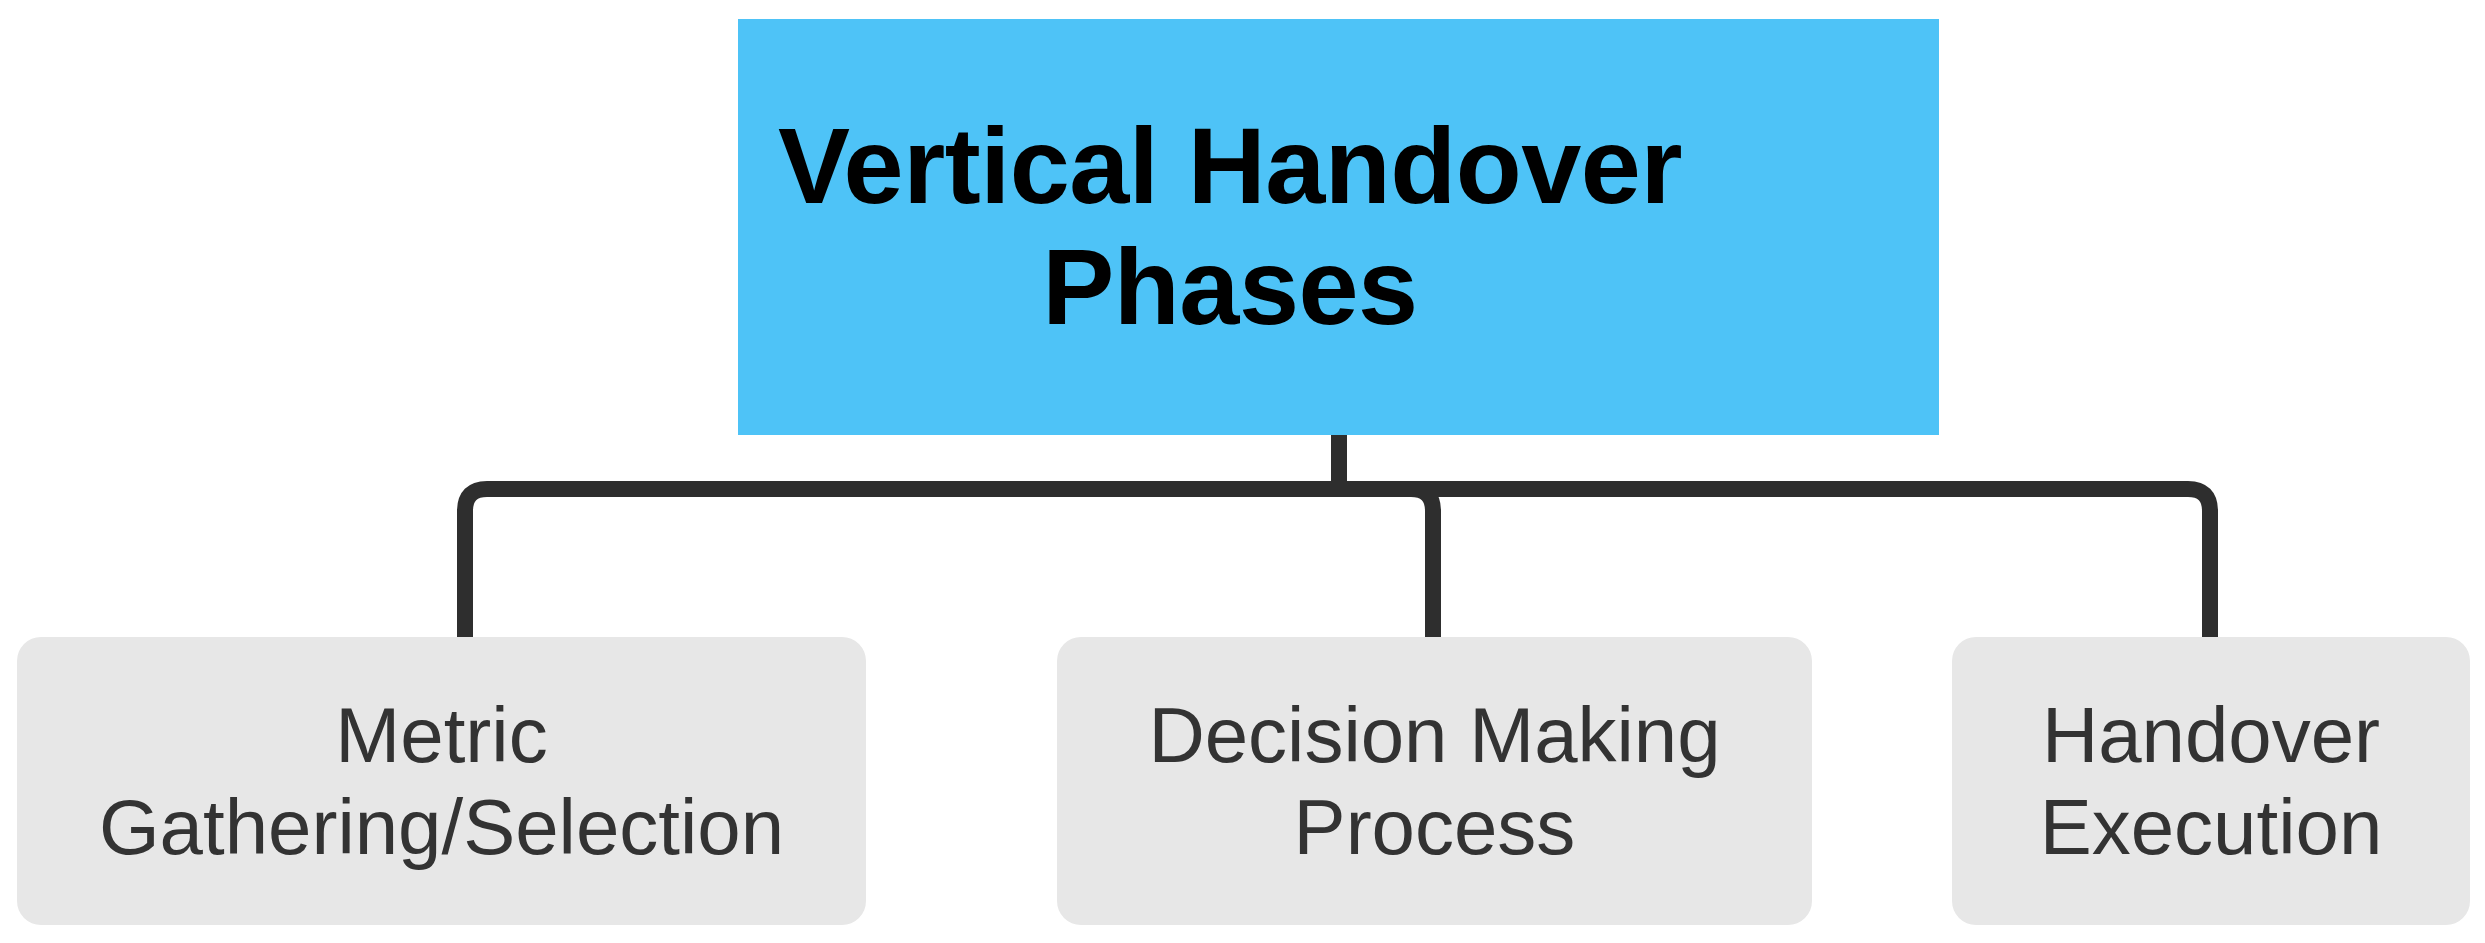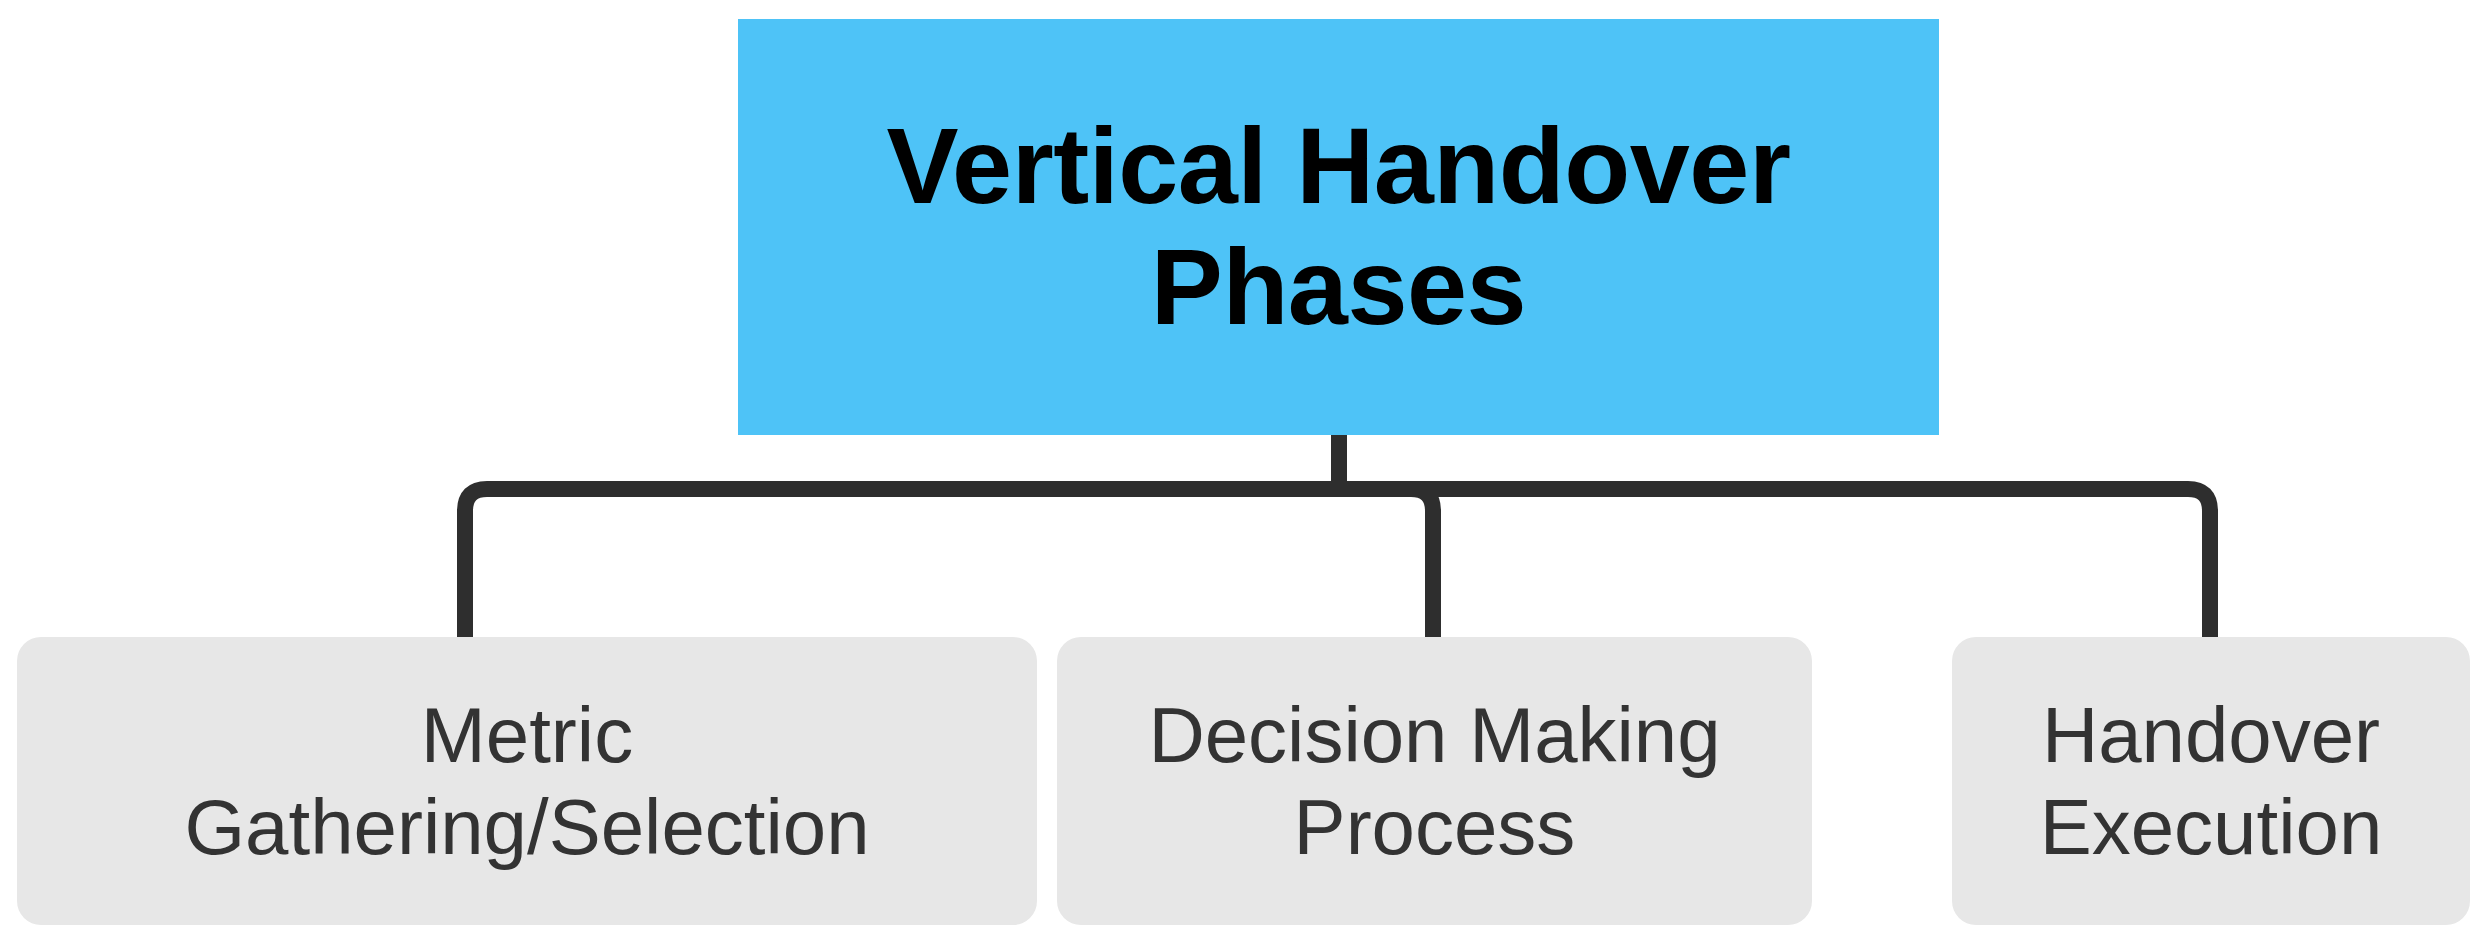--- a/index.html
+++ b/index.html
@@ -34,21 +34,21 @@
   .root-node {
     position: absolute;
     left: 738px;
     top: 19px;
     width: 1201px;
     height: 416px;
     background: #4ec3f7;
     z-index: 2;
     display: flex;
     align-items: center;
-    justify-content: center;
+    justify-content: flex-start;
     box-sizing: border-box;
     padding: 0 40px;
   }
   .root-node-label {
     font-size: 108px;
     font-weight: bold;
     color: #000000;
     line-height: 1.12;
     text-align: center;
     letter-spacing: -0.5px;
@@ -71,21 +71,21 @@
   }
   .leaf-node-label {
     font-size: 78px;
     font-weight: normal;
     color: #333333;
     line-height: 1.18;
     text-align: center;
     white-space: pre-line;
   }
 
-  #leaf-node-0 { left: 17px;   width: 1020px; align-items: center; }
+  #leaf-node-0 { left: 17px;   width: 849px; align-items: center; }
   #leaf-node-1 { left: 1057px; width: 755px; }
   #leaf-node-2 { left: 1952px; width: 518px; }
 </style>
 </head>
 <body>
 
 <div id="diagram-canvas">
 
   <svg id="connector-layer" viewBox="0 0 2485 943" width="2485" height="943" xmlns="http://www.w3.org/2000/svg">
     <g fill="none" stroke="#2e2e2e" stroke-width="16" stroke-linecap="butt" stroke-linejoin="round">

